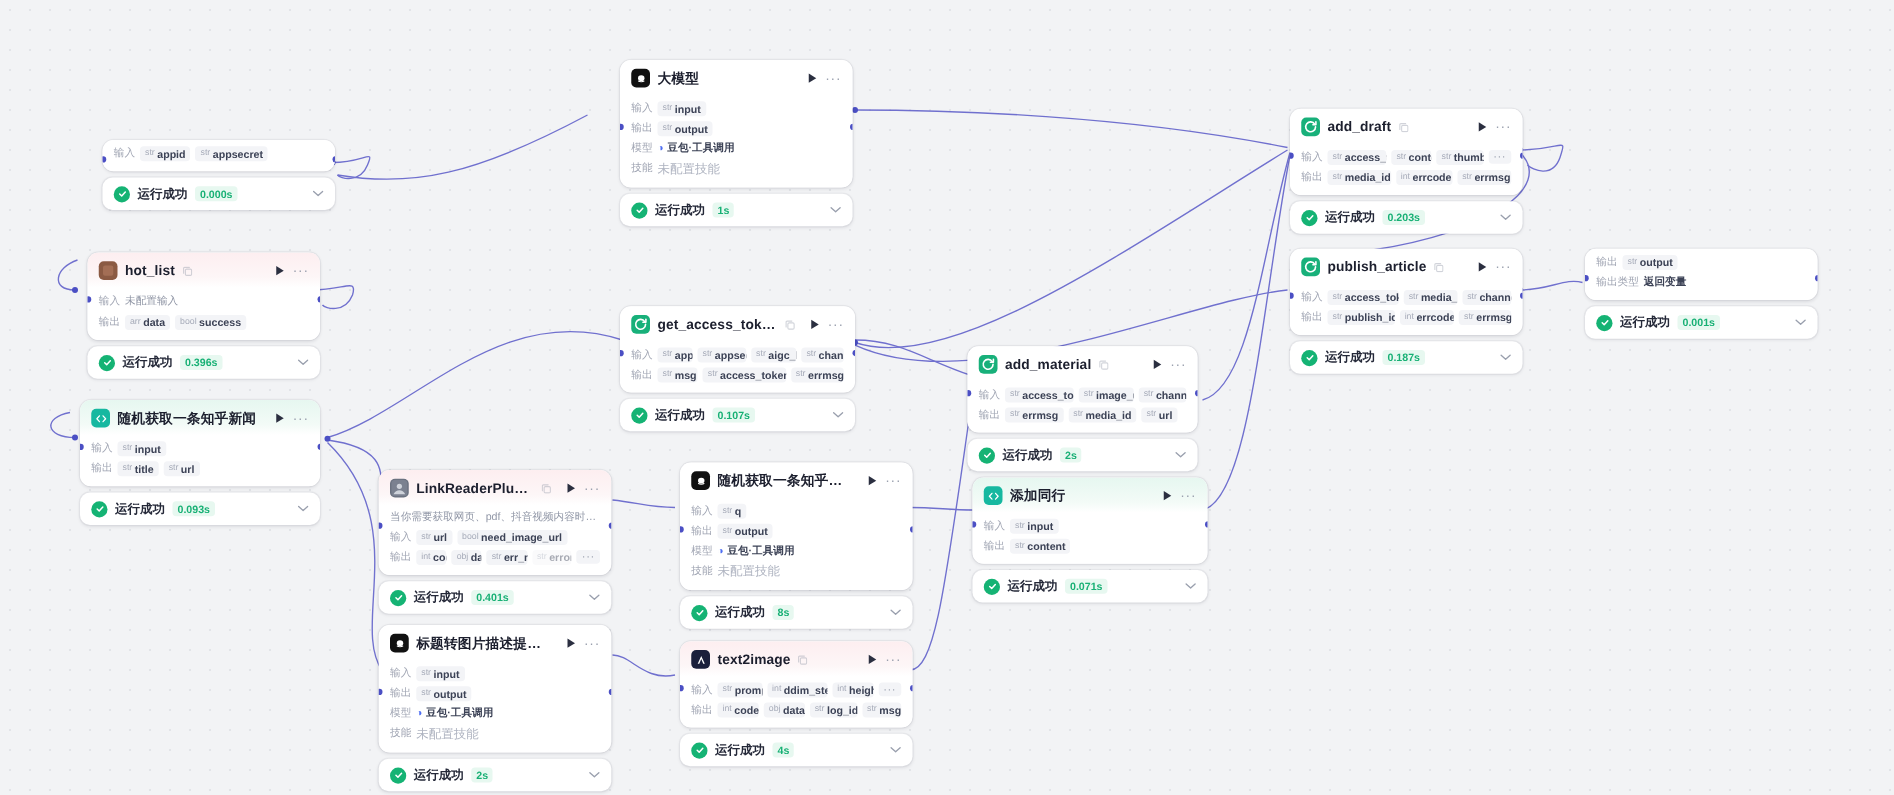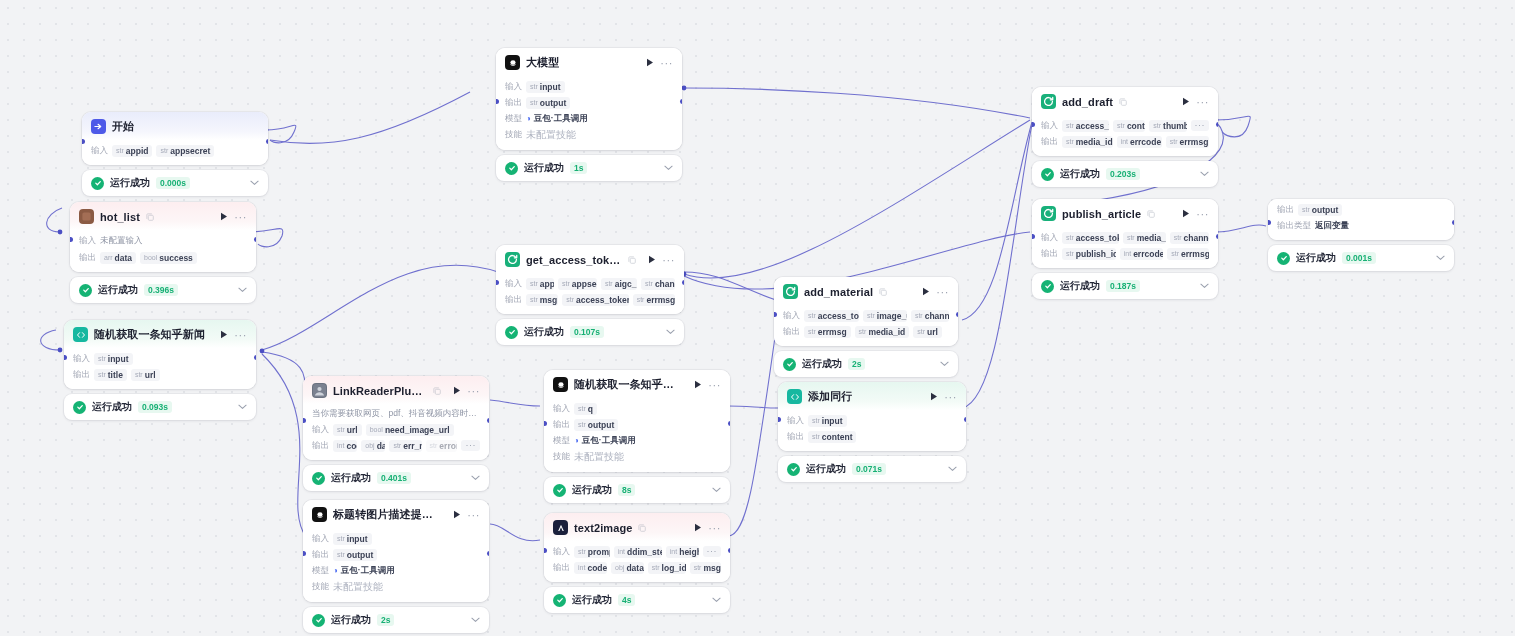--- a/index.html
+++ b/index.html
@@ -121,29 +121,20 @@
       <circle cx="684" cy="88" r="2.4"></circle>
     <circle cx="684" cy="274" r="2.4"></circle>
       <circle cx="1216" cy="120" r="2.4"></circle>
     <circle cx="1216" cy="232" r="2.4"></circle>
   </g>
 </svg>
 
 <div id="nodes">
     <div class="node" style="left: 82px; top: 112px; width: 186px;">
       <div class="card tint-blue" style="position:relative">
-        <div class="hd">
-          <span class="ico" style="background:#4e5ae8">
-            <svg width="9" height="9" viewBox="0 0 10 10">
-              <path d="M1 5h6M4.5 2.5L7.5 5 4.5 7.5" stroke="#fff" stroke-width="1.3" fill="none" stroke-linecap="round" stroke-linejoin="round"></path>
-            </svg>
-          </span>
-          <span class="title">开始</span>
-          <span class="sp"></span>
-        </div>
         <div class="body">
           <div class="row">
             <span class="rlab">输入</span>
             <span class="chip ">
               <span class="t">str</span>
               <span>appid</span>
             </span>
             <span class="chip ">
               <span class="t">str</span>
               <span>appsecret</span>

